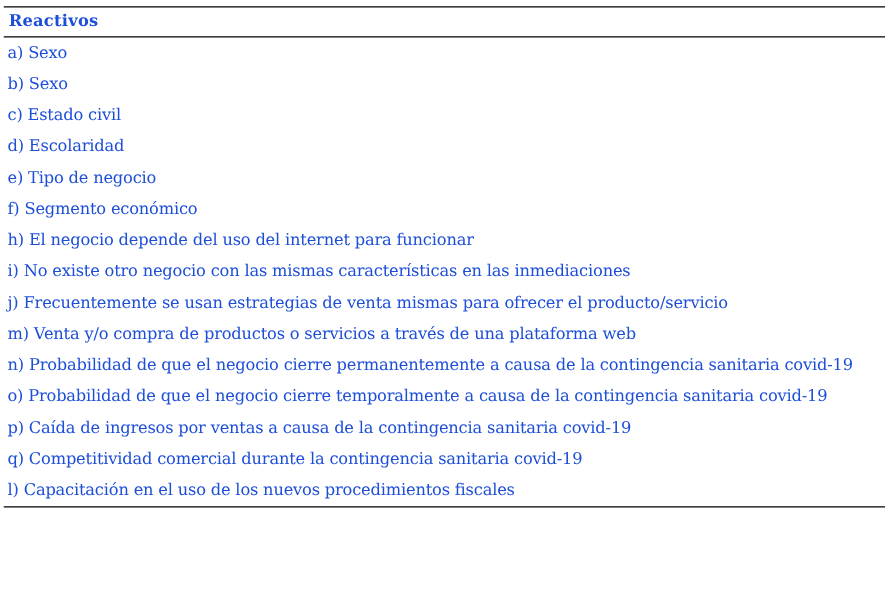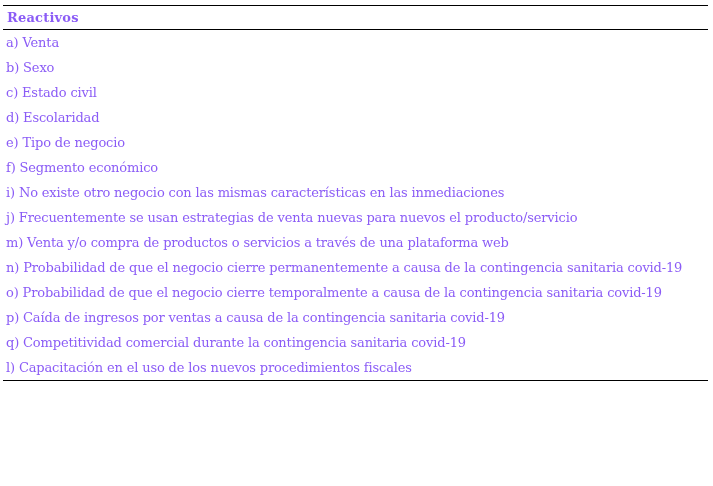--- a/index.html
+++ b/index.html
@@ -1,43 +1,44 @@
 <!DOCTYPE html>
 <html><head>
   <meta charset="utf-8">
   <style>
     html, body { margin: 0; padding: 0; background: #ffffff; }
     body { width: 713px; height: 486px; position: relative; overflow: hidden; }
     .table {
       position: absolute; left: 3px; top: 5px; width: 705px;
       border-top: 1px solid #000; border-bottom: 1px solid #000;
-      font-family: "DejaVu Serif", serif; color: #8b5cf6;
+      font-family: "DejaVu Serif", serif; color: #1d4ed8;
     }
     .head {
       height: 23px; border-bottom: 1px solid #000;
       font-weight: bold; font-size: 13px; line-height: 24px; padding-left: 4px;
       letter-spacing: 0.2px;
     }
     .row {
       height: 25px; font-size: 13px; line-height: 26px; padding-left: 3px;
       white-space: nowrap; letter-spacing: -0.15px;
     }
   </style>
 </head>
 <body>
 
 <div class="table">
   <div class="head">Reactivos</div>
-  <div class="row">a) Venta</div>
+  <div class="row">a) Sexo</div>
   <div class="row">b) Sexo</div>
   <div class="row">c) Estado civil</div>
   <div class="row">d) Escolaridad</div>
   <div class="row">e) Tipo de negocio</div>
   <div class="row">f) Segmento económico</div>
+  <div class="row">h) El negocio depende del uso del internet para funcionar</div>
   <div class="row">i) No existe otro negocio con las mismas características en las inmediaciones</div>
-  <div class="row">j) Frecuentemente se usan estrategias de venta nuevas para nuevos el producto/servicio</div>
+  <div class="row">j) Frecuentemente se usan estrategias de venta mismas para ofrecer el producto/servicio</div>
   <div class="row">m) Venta y/o compra de productos o servicios a través de una plataforma web</div>
   <div class="row">n) Probabilidad de que el negocio cierre permanentemente a causa de la contingencia sanitaria covid-19</div>
   <div class="row">o) Probabilidad de que el negocio cierre temporalmente a causa de la contingencia sanitaria covid-19</div>
   <div class="row">p) Caída de ingresos por ventas a causa de la contingencia sanitaria covid-19</div>
   <div class="row">q) Competitividad comercial durante la contingencia sanitaria covid-19</div>
   <div class="row">l) Capacitación en el uso de los nuevos procedimientos fiscales</div>
 </div>
 
 </body></html>

